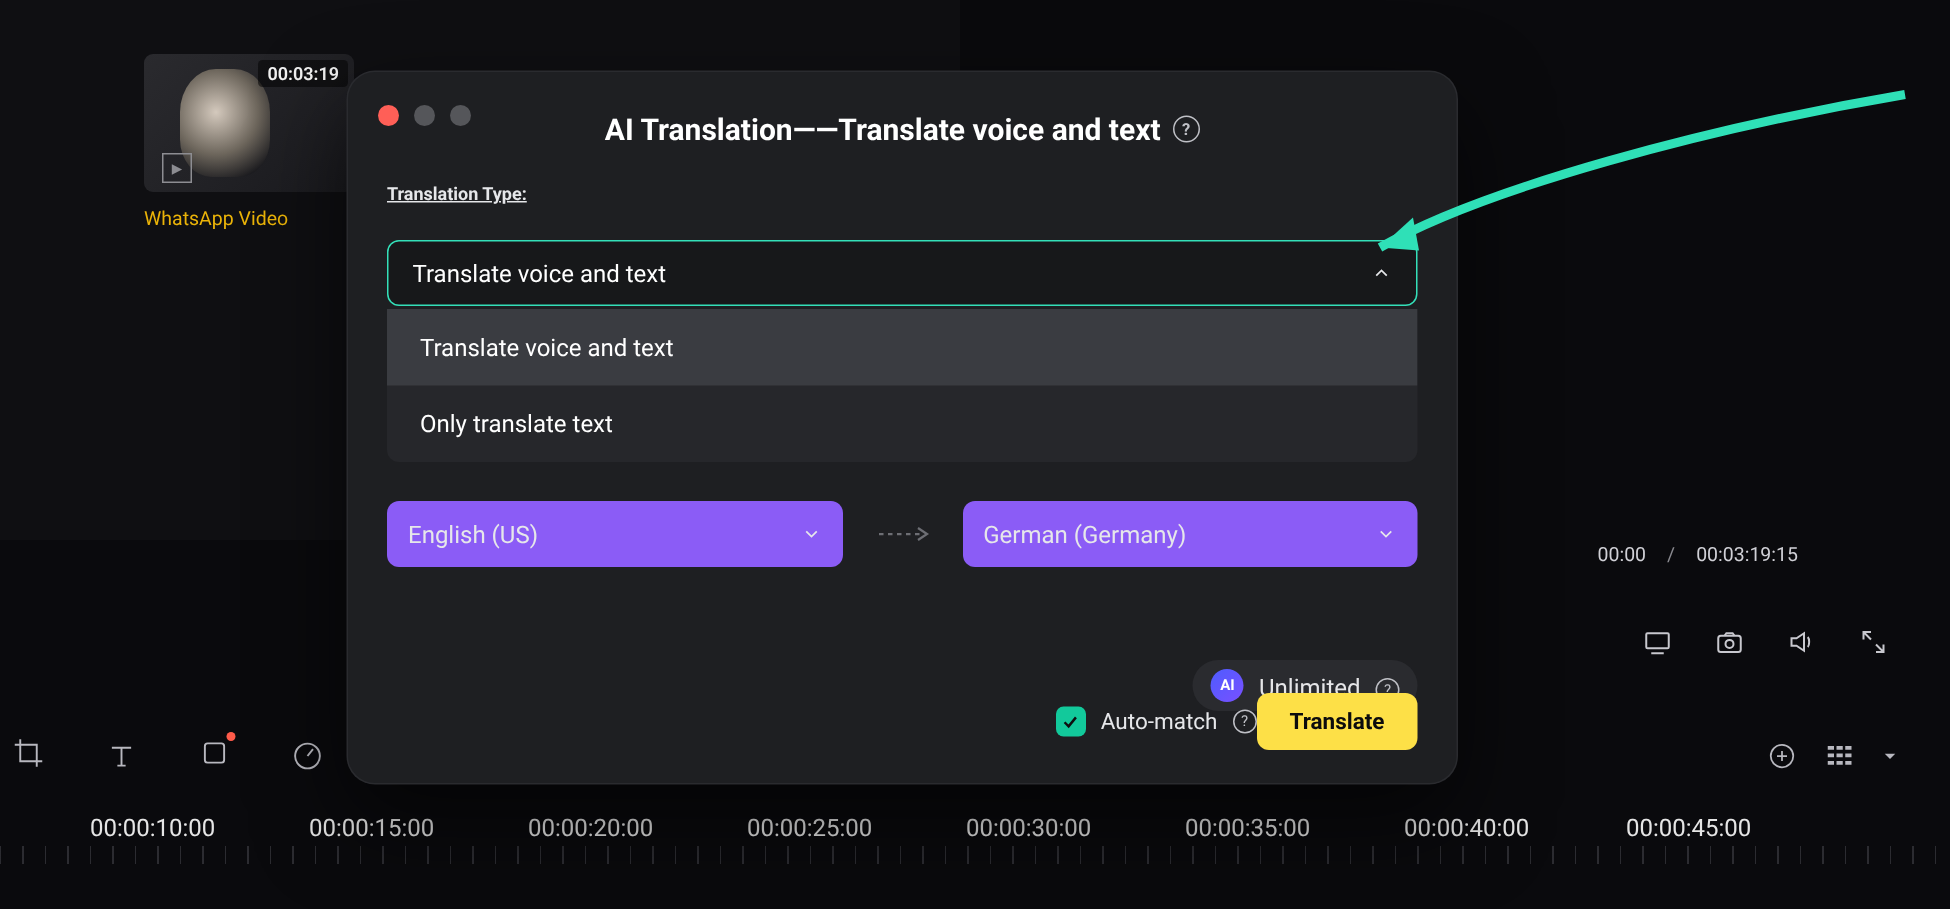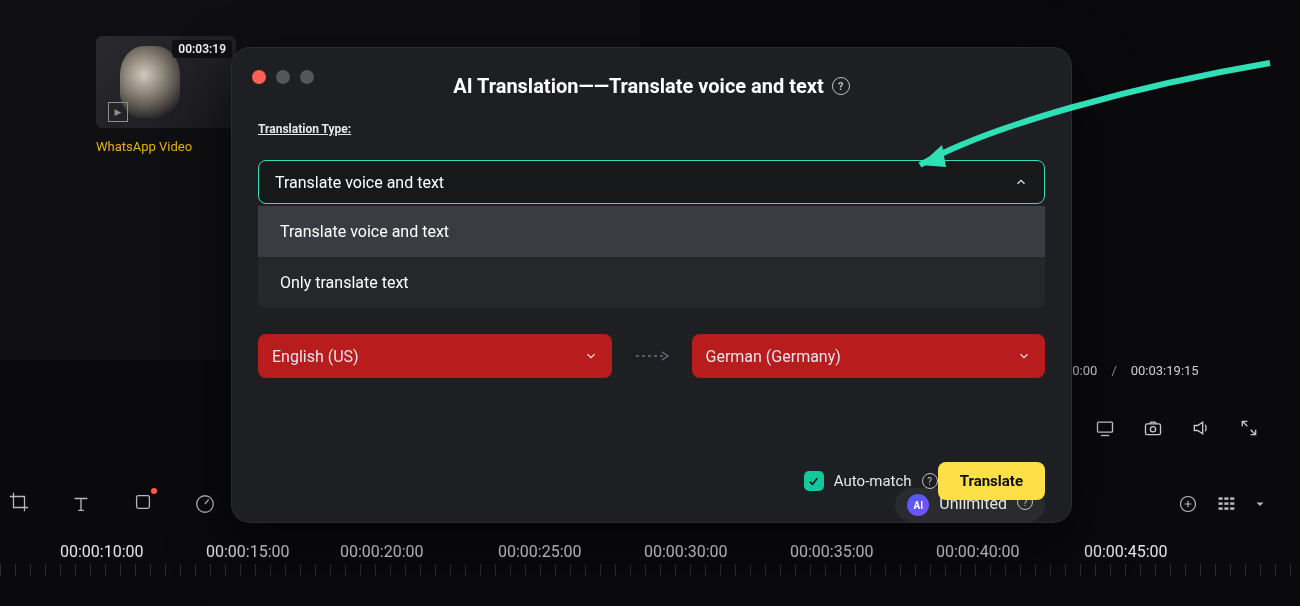--- a/index.html
+++ b/index.html
@@ -28,43 +28,43 @@
   .toolbar-right { margin-left:auto; display:flex; gap:18px; align-items:center; padding-right:26px; }
   .toolbar-right svg { width:20px; height:20px; }
 
   
   .timeline { position:absolute; left:0; right:0; top:528px; height:78px; font-size:16px; color:#e5e5e5; }
   .ruler { position:relative; height:40px; }
   .tick-label { position:absolute; top:14px; font-feature-settings:"tnum"; }
   .ticks { position:absolute; top:36px; left:0; right:0; height:12px; background-image: repeating-linear-gradient(to right, #3a3a40 0 1px, transparent 1px 15px); opacity:.7; }
 
   
-  .modal { position:absolute; left:232px; top:48px; width:839px; height:474px; background:#1e1f22; border-radius:18px; box-shadow: 0 0 0 1px #2a2b2f, 0 24px 60px rgba(0,0,0,.6); padding:22px 26px 22px 26px; }
+  .modal { position:absolute; left:232px; top:48px; width:739px; height:474px; background:#1e1f22; border-radius:18px; box-shadow: 0 0 0 1px #2a2b2f, 0 24px 60px rgba(0,0,0,.6); padding:22px 26px 22px 26px; }
   .traffic { display:flex; gap:10px; position:absolute; left:20px; top:22px; }
   .traffic span { width:14px; height:14px; border-radius:50%; background:#55565a; }
   .traffic .red { background:#ff5f57; }
   .modal-title { text-align:center; margin-top:4px; font-size:20px; font-weight:700; color:#ffffff; display:flex; align-items:center; justify-content:center; gap:8px; }
   .q-icon { width:18px; height:18px; border:1.5px solid #bfc0c6; border-radius:50%; display:inline-flex; align-items:center; justify-content:center; font-size:11px; color:#bfc0c6; cursor:pointer; }
 
   .field-label { margin-top:24px; font-size:12px; font-weight:700; color:#e6e7ea;text-decoration:underline; }
 
   .select-wrap { position:relative; margin-top:24px; }
   .select-main { height:44px; border:1.6px solid #34e0b9; border-radius:8px; background:#17181a; display:flex; align-items:center; padding:0 16px; font-size:16px; color:#ffffff; cursor:pointer; justify-content:space-between; }
   .chev { width:14px; height:14px; stroke:#e6e7ea; stroke-width:2; fill:none; }
 
   .dropdown { position:absolute; left:0; right:0; top:46px; background:#26272b; border-radius:0 0 8px 8px; overflow:hidden; z-index:2; }
   .dd-item { padding:16px 22px; font-size:16px; color:#ffffff; cursor:pointer; }
   .dd-item.sel { background:#3a3c41; }
 
   .lang-row { display:flex; align-items:center; gap:22px; margin-top:130px; }
-  .lang-select { flex:1; height:44px; background:#b91c1c; border-radius:8px; display:flex; align-items:center; justify-content:space-between; padding:0 14px; font-size:16px; color:#e6e7ea; cursor:pointer; }
+  .lang-select { flex:1; height:44px; background:#8b5cf6; border-radius:8px; display:flex; align-items:center; justify-content:space-between; padding:0 14px; font-size:16px; color:#e6e7ea; cursor:pointer; }
   .arrow-between { width:36px; height:10px; display:flex; align-items:center; justify-content:center; }
   .arrow-between svg { width:36px; height:10px; stroke:#6d6e74; fill:none; }
 
-  .unlimited-pill { position:absolute; right:26px; top:392px; display:flex; align-items:flex-start; gap:10px; background:#2a2b2f; padding:6px 12px; border-radius:18px;margin-top:48px; }
+  .unlimited-pill { position:absolute; right:26px; top:392px; display:flex; align-items:flex-end; gap:10px; background:#2a2b2f; padding:6px 12px; border-radius:18px; }
   .ai-badge { width:22px; height:22px; border-radius:50%; background:linear-gradient(135deg,#4e5cff,#7950ff); display:flex; align-items:center; justify-content:center; font-size:10px; font-weight:700; color:#fff; }
   .unlimited-pill .q-icon { width:16px; height:16px; font-size:10px; }
 
   .modal-footer { position:absolute; left:26px; right:26px; bottom:22px; display:flex; align-items:center; justify-content:flex-end; }
   .auto-match { display:flex; align-items:center; gap:10px; font-size:15px; color:#e6e7ea; }
   .checkbox { width:20px; height:20px; border-radius:5px; background:#12c99b; display:flex; align-items:center; justify-content:center; cursor:pointer; }
   .checkbox svg { width:13px; height:13px; stroke:#0e0e0f; stroke-width:3; fill:none; }
   .translate-btn { background:#fde047; color:#0c0c0d; font-weight:700; font-size:15px; border:none; padding:10px 22px; border-radius:8px; cursor:pointer; }
 
   
@@ -149,21 +149,21 @@
     <svg viewBox="0 0 24 24" style="width:12px;height:12px;fill:#b8b8bf;stroke:none">
         <path d="M5 9l7 7 7-7z"></path>
       </svg>
   </div>
 </div>
 
 <div class="timeline">
   <div class="ruler">
     <span class="tick-label" style="left:60px">00:00:10:00</span>
     <span class="tick-label" style="left:206px">00:00:15:00</span>
-    <span class="tick-label" style="left:340px">00:00:20:00</span>
+    <span class="tick-label" style="left:352px">00:00:20:00</span>
     <span class="tick-label" style="left:498px">00:00:25:00</span>
     <span class="tick-label" style="left:644px">00:00:30:00</span>
     <span class="tick-label" style="left:790px">00:00:35:00</span>
     <span class="tick-label" style="left:936px">00:00:40:00</span>
     <span class="tick-label" style="left:1084px">00:00:45:00</span>
     <div class="ticks"></div>
   </div>
 </div>
 
 <div class="modal">

